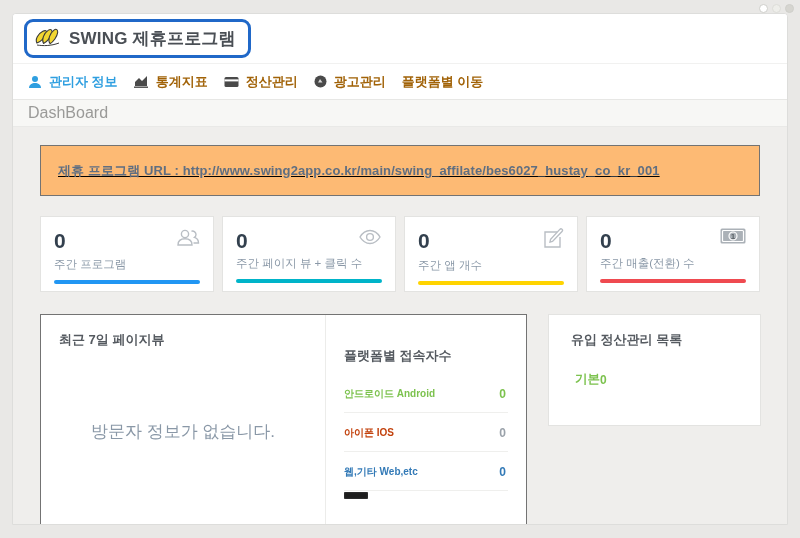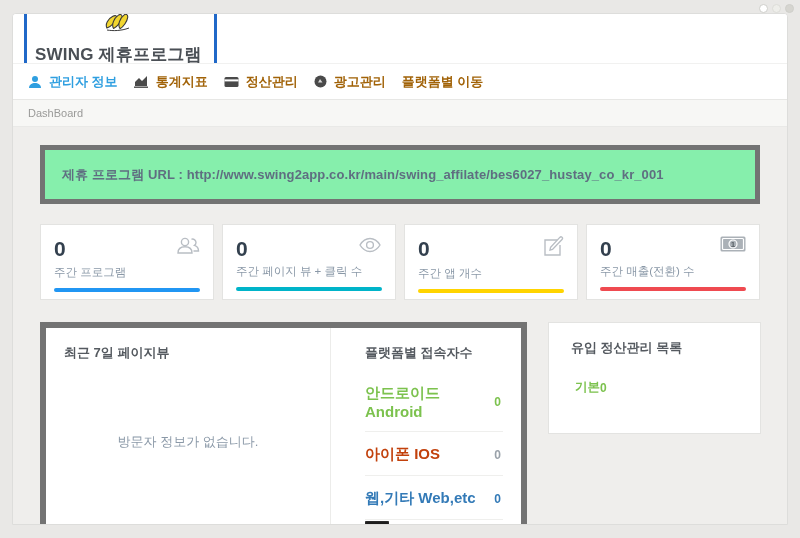--- a/index.html
+++ b/index.html
@@ -21,62 +21,61 @@
     background:#fff; border:1px solid #dddddb; border-radius:4px 4px 0 0;
     display:flex; flex-direction:column; overflow:hidden;
   }
 
   
   .header { height:49px; background:#fff; display:flex; align-items:center; padding-left:11px; flex:none; }
   .logo-annotation {
     display:flex; align-items:center; gap:7px;
     border:3px solid #2068c8; border-radius:9px; padding:4px 12px 4px 8px;
     background:#fff;
-    flex-direction:column;
   }
   .logo-text { font-size:17px; font-weight:bold; color:#4a4f55; letter-spacing:0.2px; }
 
   
   .nav { height:37px; background:#fff; border-top:1px solid #f1f1f0; border-bottom:1px solid #e7e7e5;
          display:flex; align-items:center; padding-left:15px; gap:16px; flex:none; }
   .nav-item { display:flex; align-items:center; gap:7px; font-size:13px; font-weight:bold; color:#a16207; cursor:pointer; }
   .nav-item.active { color:#2f9fe0; }
   .nav-icon { display:flex; align-items:center; }
 
   
   .crumb-row { height:27px; background:#f7f7f5; border-bottom:1px solid #e9e9e7;
                display:flex; align-items:center; padding-left:15px; flex:none; }
-  .crumb { font-size:11px; color:#9a9a98; }
+  .crumb { font-size:16px; color:#9a9a98; }
 
   
   .main { flex:1; background:#efeeec; padding:18px 27px 0 27px; overflow:hidden; }
 
-  .url-card { background:#86efac; border:5px solid #737373; padding:15px 17px; margin-bottom:20px; }
+  .url-card { background:#fdba74; border:1px solid #737373; padding:15px 17px; margin-bottom:20px;text-decoration:underline; }
   .url-text { font-size:13px; color:#5f6e81; font-weight:bold; letter-spacing:0.1px; }
 
   .stats-row { display:flex; gap:8px; margin-bottom:22px; }
   .stat-card { flex:1; background:#fff; border:1px solid #e3e3e1; padding:11px 13px 12px 13px; height:76px; }
   .stat-top { display:flex; justify-content:space-between; align-items:flex-start; }
   .stat-value { font-size:21px; font-weight:bold; color:#33404e; line-height:1; margin-top:2px; }
   .stat-icon { color:#b9bec4; }
   .stat-label { font-size:11.5px; color:#8a98a7; margin-top:5px; white-space:nowrap; }
   .stat-bar { height:4px; border-radius:2px; margin-top:8px; }
 
   .panels-row { display:flex; gap:21px; align-items:flex-start; }
-  .panel-big { width:487px; background:#fff; border:6px solid #737373; height:212px; display:flex; flex:none;gap:16px; }
+  .panel-big { width:487px; background:#fff; border:1px solid #737373; height:212px; display:flex; flex:none; }
   .panel-section-left { width:285px; border-right:1px solid #ececea; padding:16px 18px; position:relative; }
-  .panel-section-right { flex:1; padding:16px 18px 0 18px; }
+  .panel-section-right { flex:1; padding:32px 18px 0 18px; }
   .panel-title { font-size:13px; font-weight:bold; color:#555a60; }
   .empty-msg { position:absolute; left:0; right:0; top:105px; text-align:center;
-               font-size:13px; color:#8a98a7; }
+               font-size:17px; color:#8a98a7; }
   .plat-rows { margin-top:9px; }
   .plat-row { display:flex; justify-content:space-between; align-items:center;
               padding:13px 2px 11px 0; border-bottom:1px solid #efefed; }
   .plat-row:last-child { border-bottom:none; }
-  .plat-label { font-size:15px; font-weight:bold; }
+  .plat-label { font-size:10px; font-weight:bold; }
   .plat-value { font-size:12px; font-weight:bold; }
   .redact-chip { width:24px; height:7px; background:#1c1c1c; border-radius:1px; margin-top:1px;
                  box-shadow:inset 0 0 2px #555; }
 
   .panel-small { width:213px; background:#fff; border:1px solid #e3e3e1; height:112px; padding:16px 22px; flex:none; }
   .prog-row { display:flex; justify-content:flex-start; align-items:center; margin-top:22px; padding:0 4px; }
   .prog-label { font-size:12.5px; font-weight:bold; }
   .prog-value { font-size:12px; font-weight:bold; }
 </style>
 </head>

